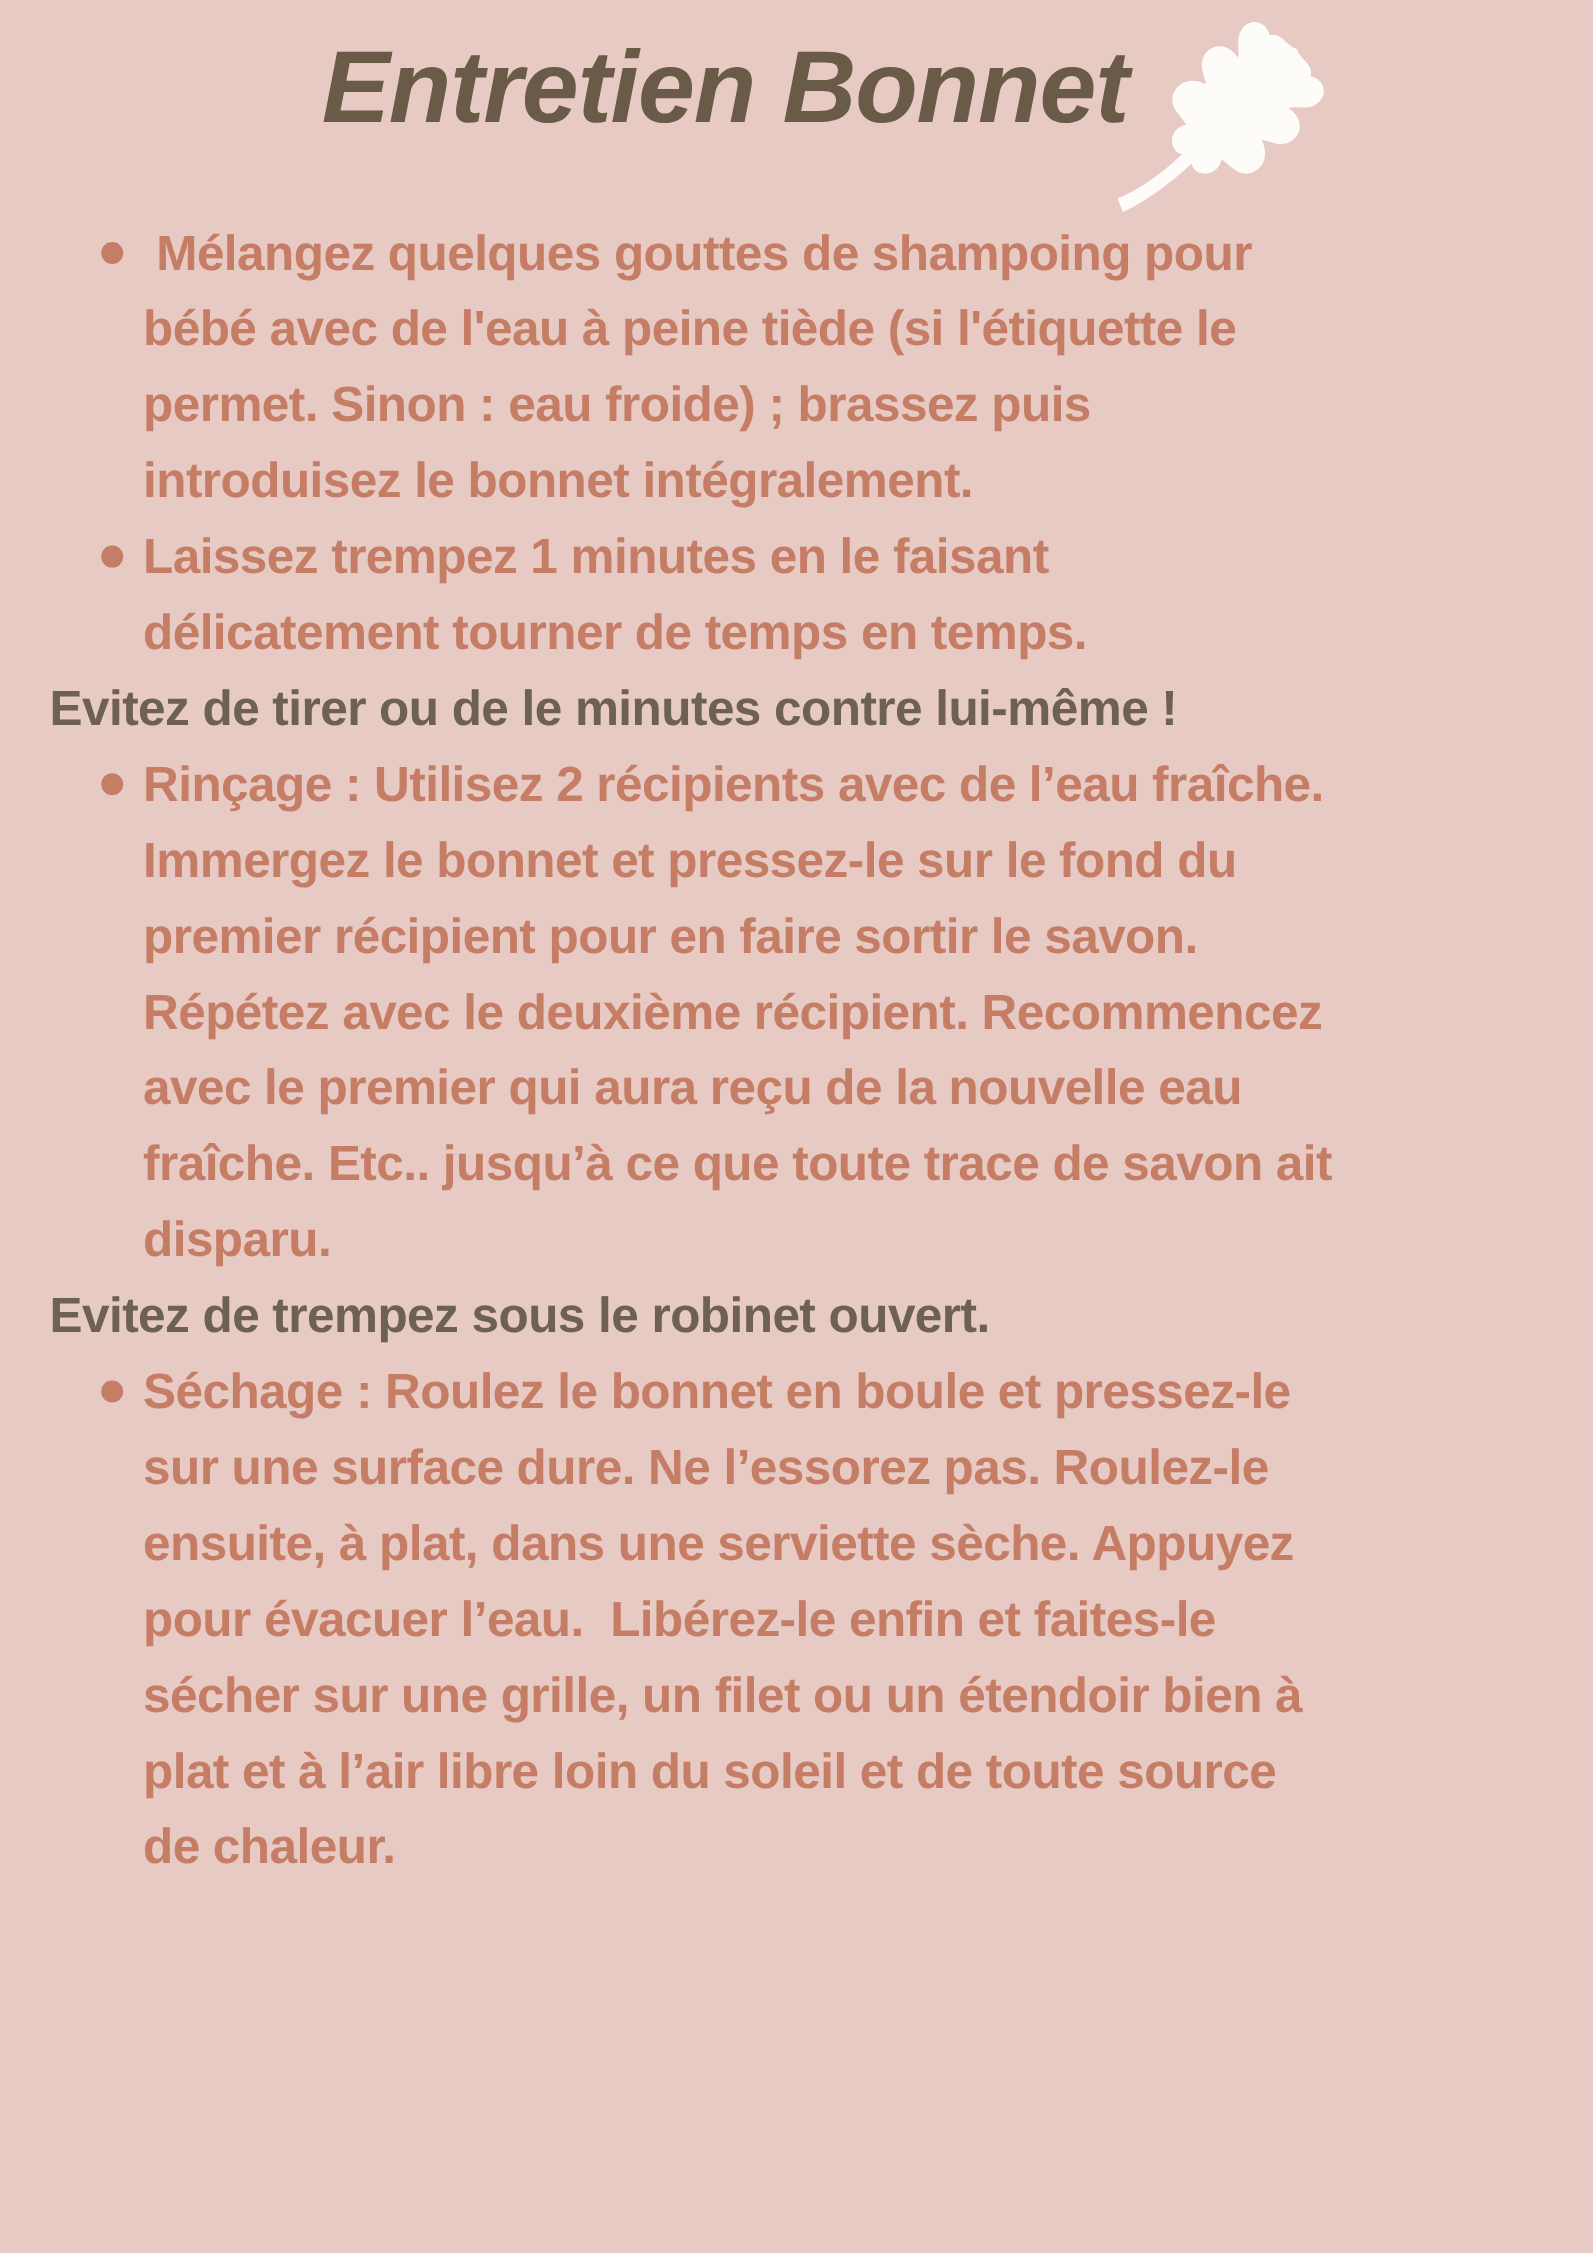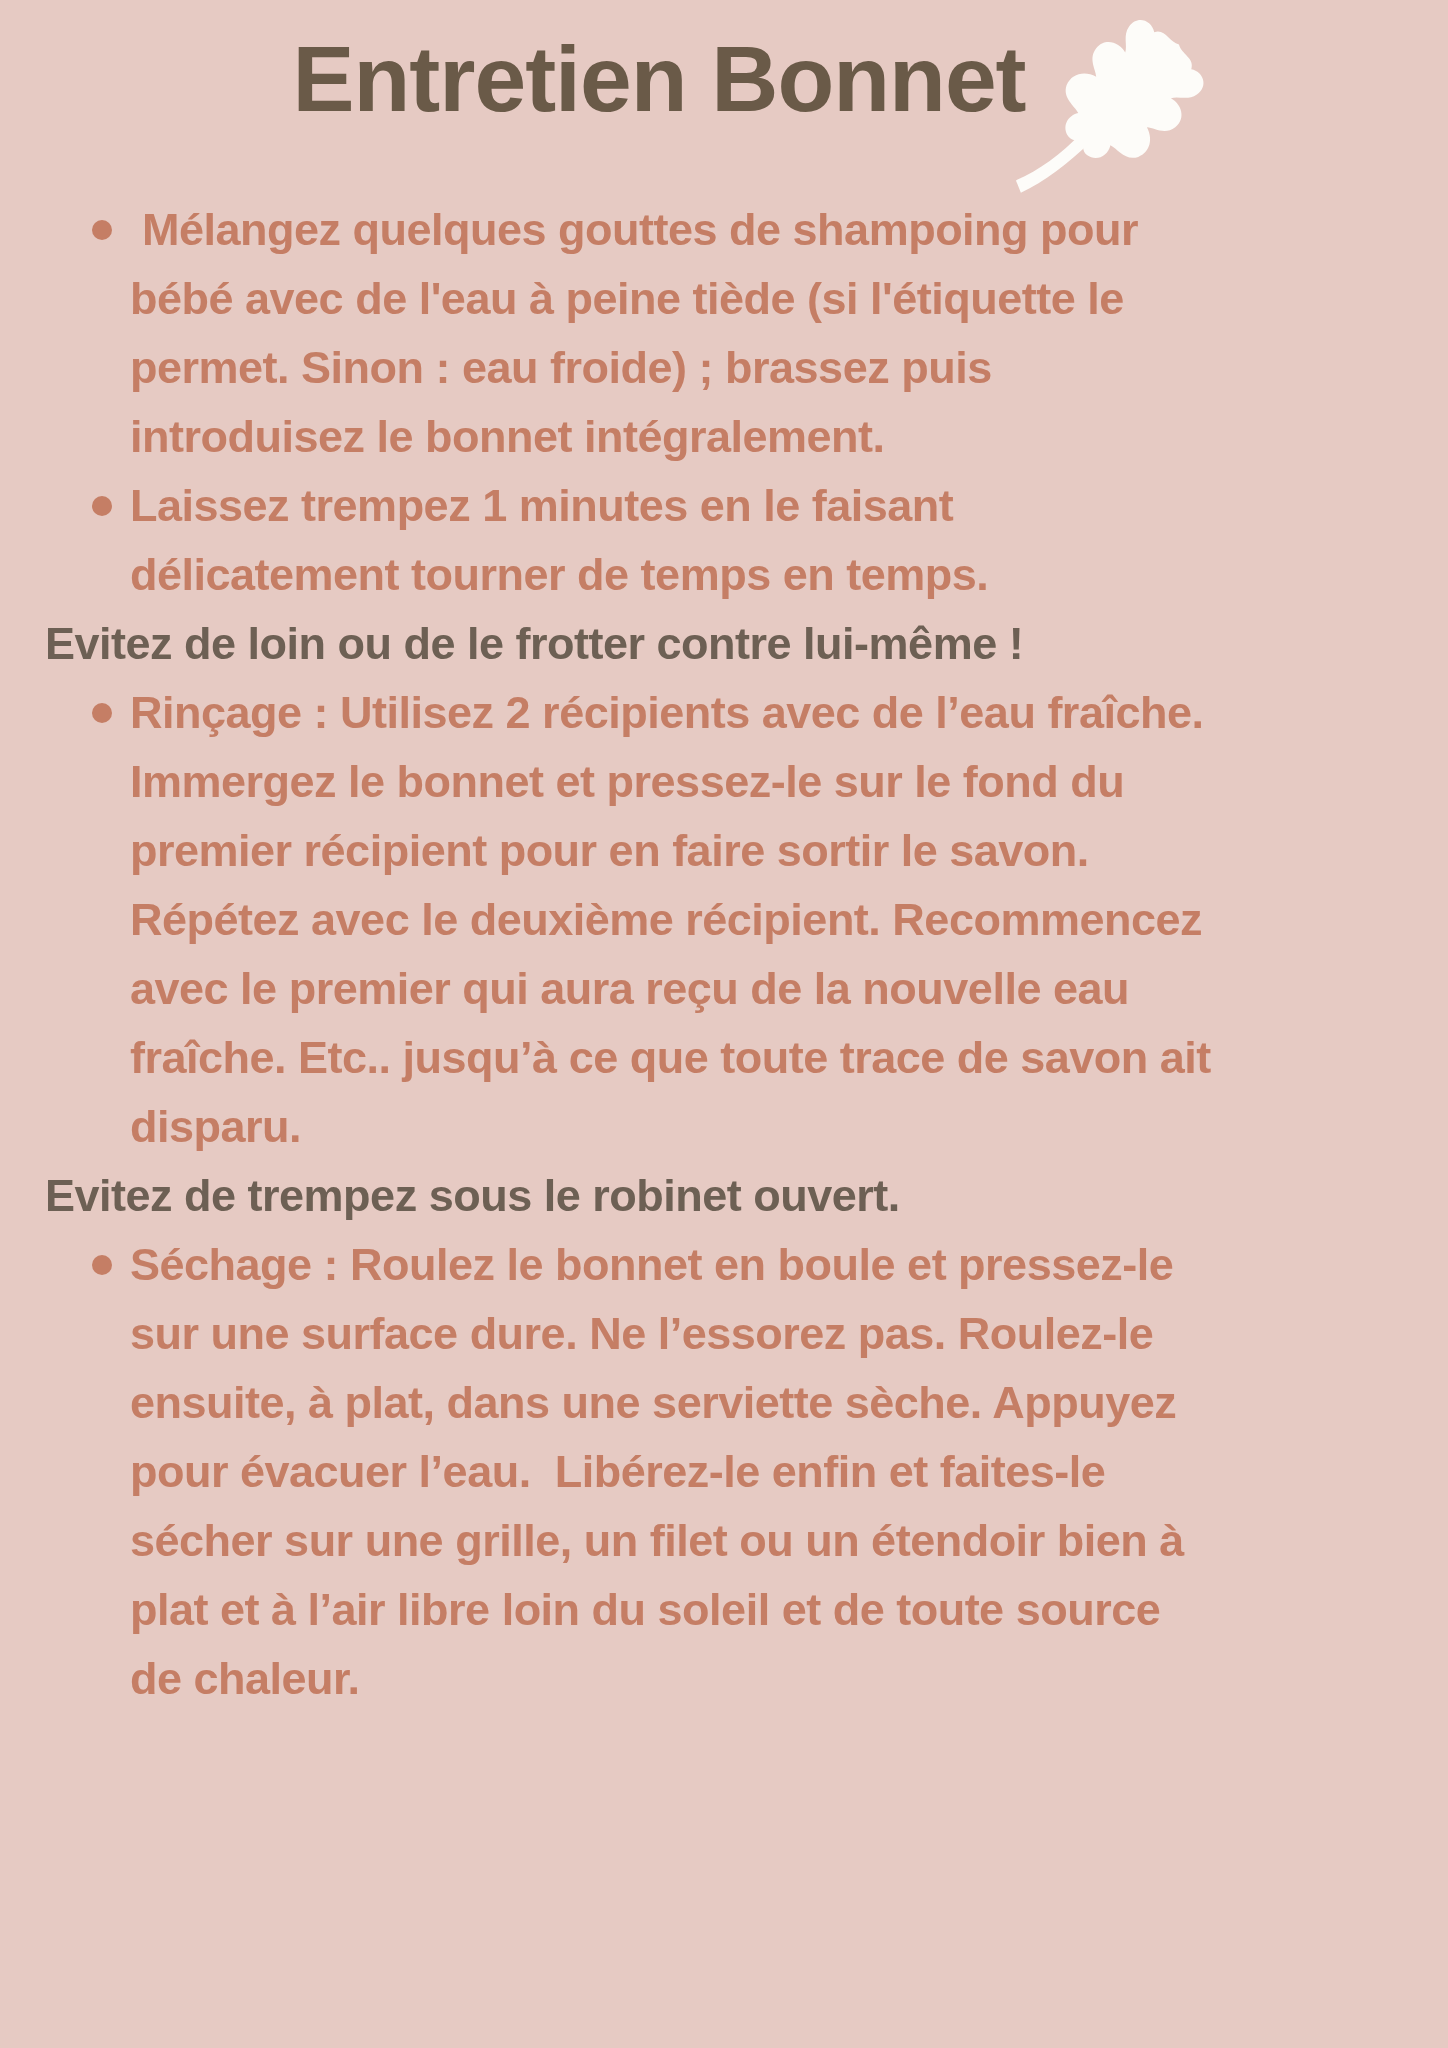--- a/index.html
+++ b/index.html
@@ -26,20 +26,21 @@
   .title {
     position: relative;
     z-index: 1;
     margin: 26px 0 0 0;
     padding-right: 130px;
     text-align: center;
     font-size: 93px;
     line-height: 1.15;
     letter-spacing: -1px;
     color: var(--title, #6a5a48);
+    font-style: italic;
   }
   .content {
     position: relative;
     z-index: 1;
     margin-top: 62px;
     padding-left: 45px;
     padding-right: 25px;
   }
   .btext {
     white-space: pre;
@@ -108,21 +109,21 @@
 introduisez le bonnet intégralement.</div>
   </div>
 
   <div class="block bullet">
     <span class="dot"></span>
     <div class="btext accent">Laissez trempez 1 minutes en le faisant
 délicatement tourner de temps en temps.</div>
   </div>
 
   <div class="block para">
-    <div class="btext dark">Evitez de loin ou de le frotter contre lui-même !</div>
+    <div class="btext dark">Evitez de tirer ou de le minutes contre lui-même !</div>
   </div>
 
 
   <div class="block bullet">
     <span class="dot"></span>
     <div class="btext accent">Rinçage : Utilisez 2 récipients avec de l’eau fraîche.
 Immergez le bonnet et pressez-le sur le fond du
 premier récipient pour en faire sortir le savon.
 Répétez avec le deuxième récipient. Recommencez
 avec le premier qui aura reçu de la nouvelle eau

